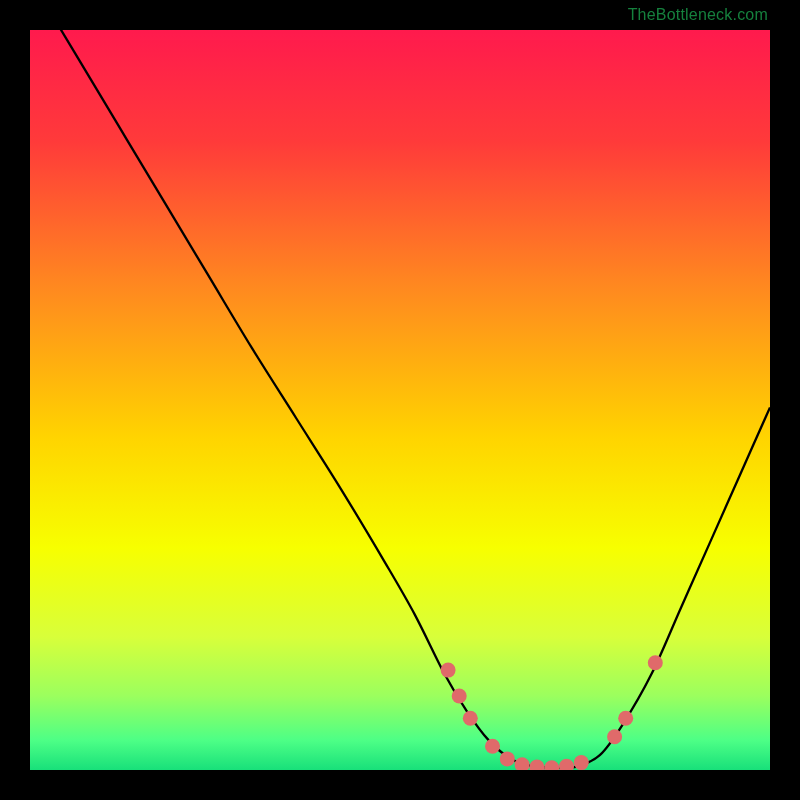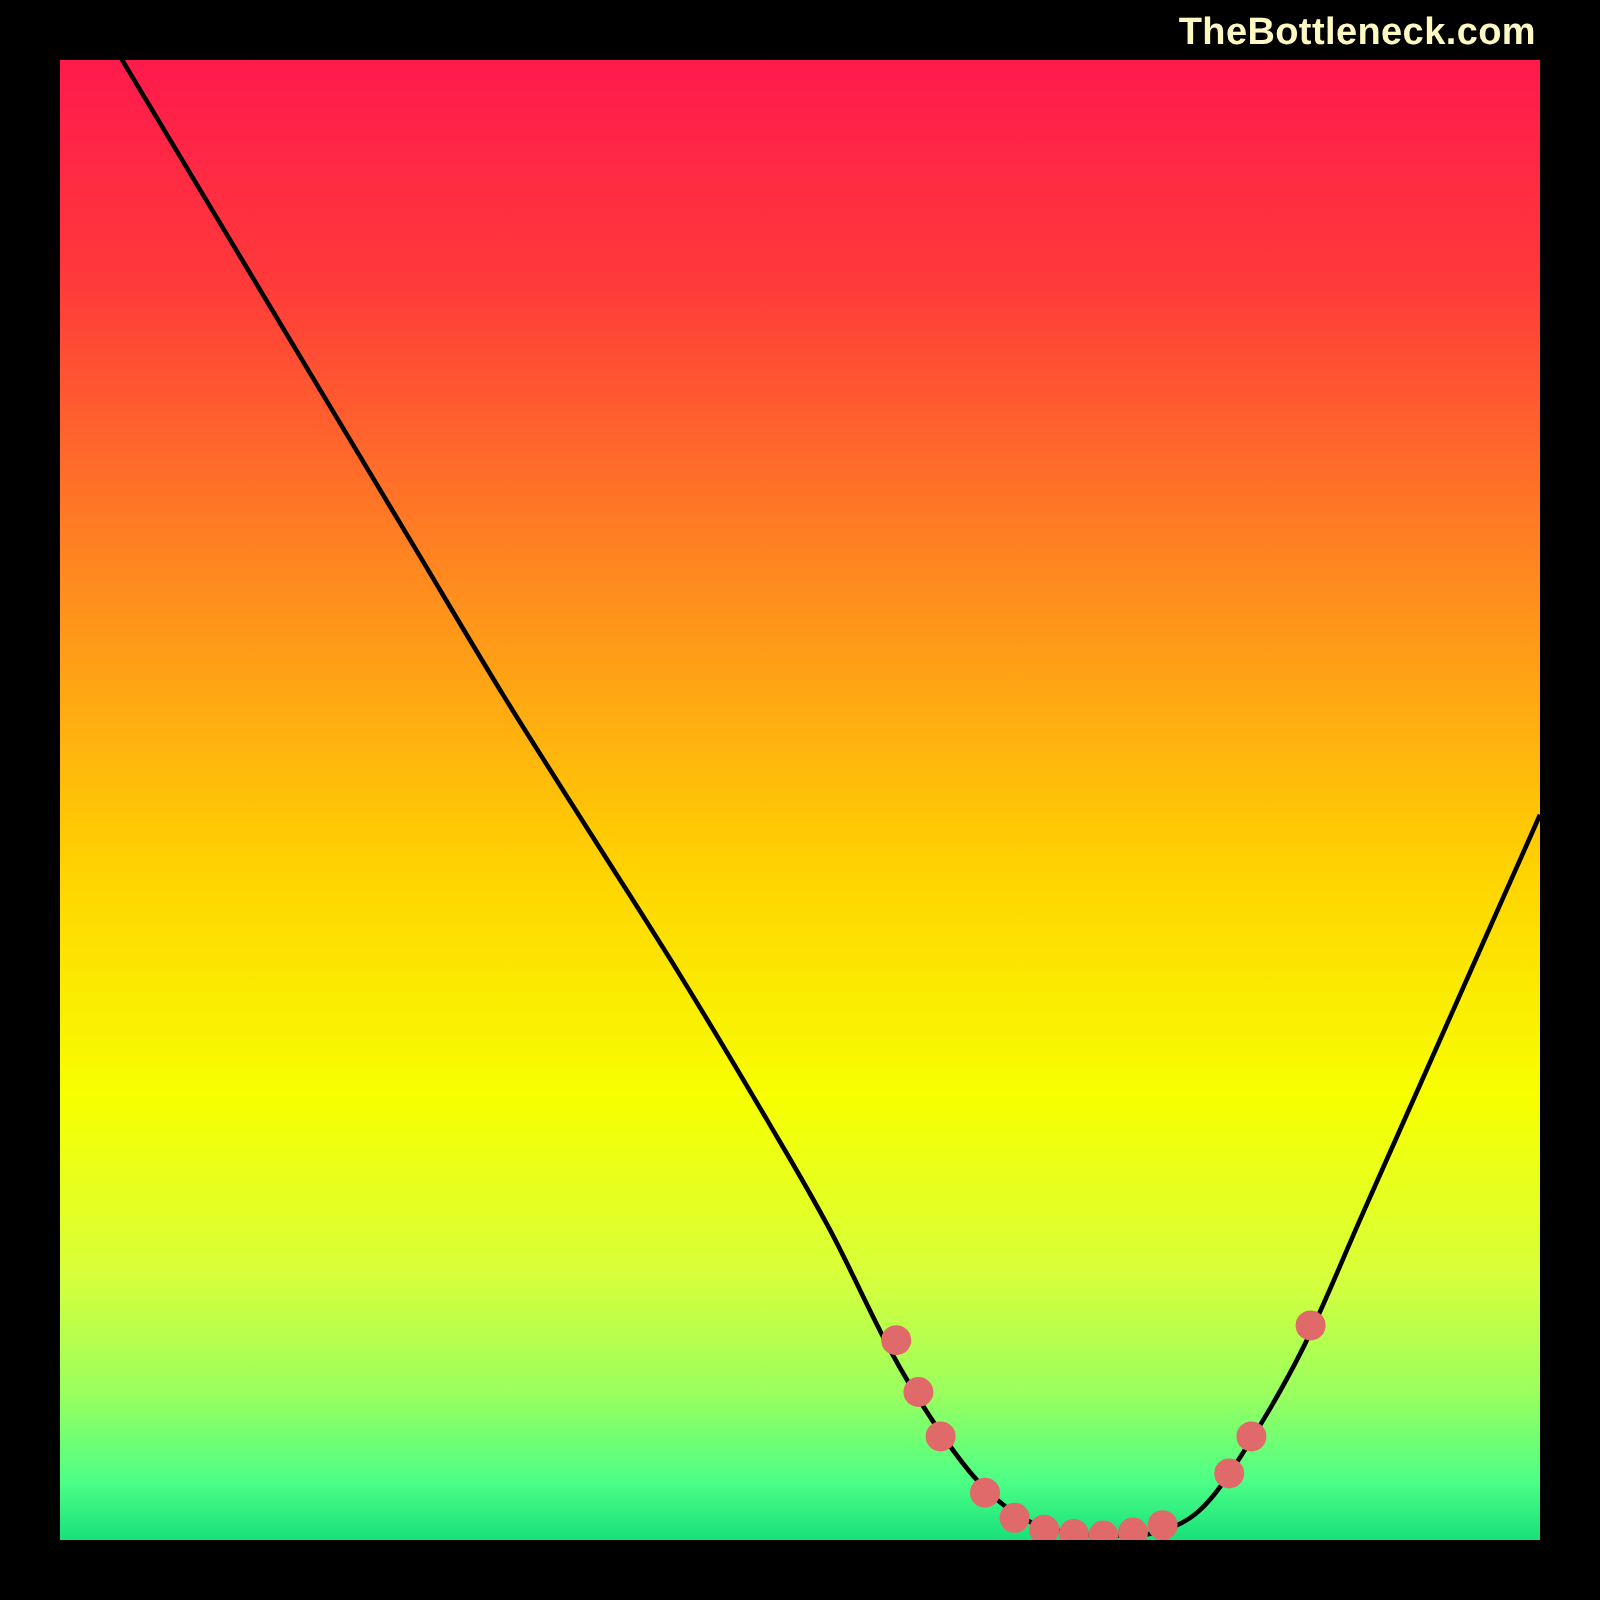--- a/index.html
+++ b/index.html
@@ -15,23 +15,23 @@
     position: absolute;
     left: 0; top: 0; width: 100%; height: 100%;
   }
   .curve-layer {
     position: absolute;
     left: 0; top: 0; width: 100%; height: 100%;
   }
   .watermark {
     position: absolute;
     top: 6px; right: 32px;
-    color: #fef9c3;
-    font-size: 19px;
-    font-weight: 700;
+    color: #15803d;
+    font-size: 16px;
+    font-weight: 400;
     letter-spacing: 0.2px;
   }
 </style>
 </head>
 <body>
 <div class="container">
 
   <div class="plot-region">
     <svg class="gradient-bg" width="740" height="740" viewBox="0 0 740 740">
       <defs>

